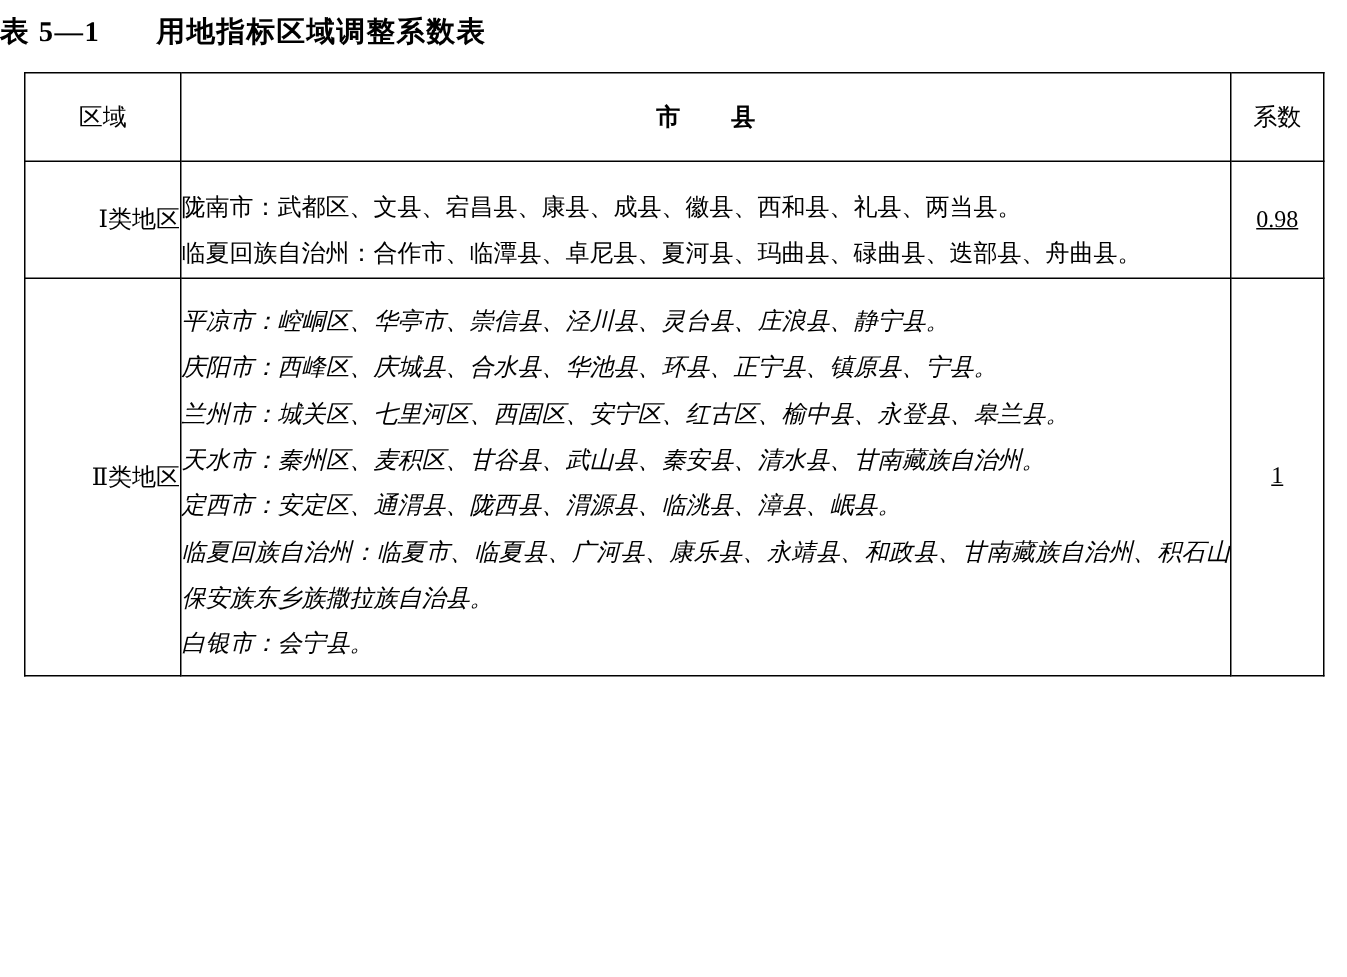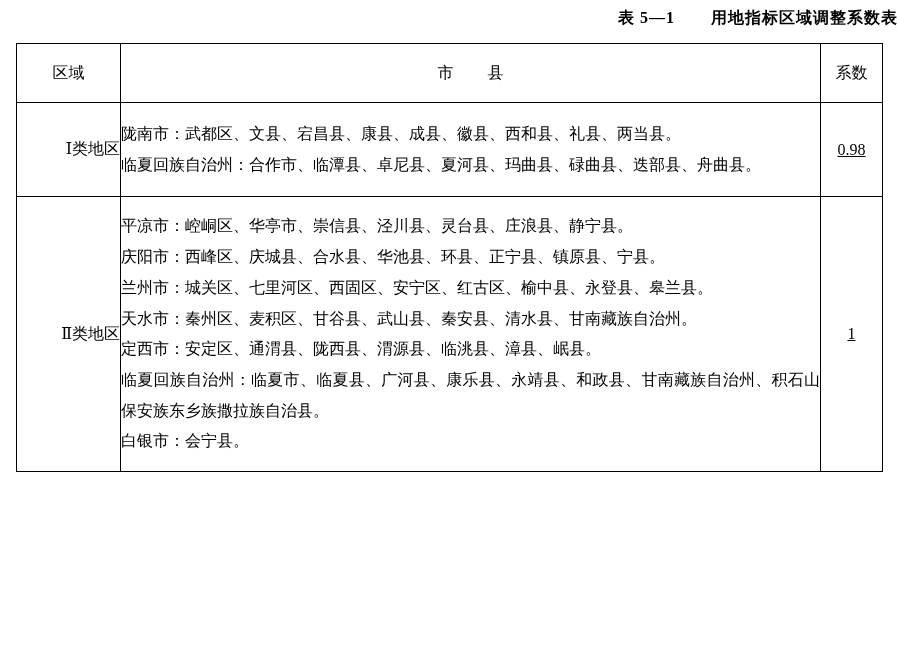--- a/index.html
+++ b/index.html
@@ -14,22 +14,22 @@
     color: #000000;
     overflow: hidden;
   }
   .page {
     position: relative;
     width: 898px;
     height: 651px;
     box-sizing: border-box;
   }
   .doc-title {
-    text-align: right;
-    font-size: 16px;
+    text-align: left;
+    font-size: 19px;
     font-weight: bold;
     letter-spacing: 1px;
     padding-top: 8px;
     padding-bottom: 14px;
     font-family: "Liberation Serif", "DejaVu Serif", serif;
   }
   .title-inner {
     display: inline-block;
   }
   .title-gap {
@@ -53,20 +53,21 @@
   .col-cities { width: 700px; }
   .col-coef   { width: 62px; }
 
   thead td {
     height: 58px;
     text-align: center;
     font-size: 17px;
   }
   .hdr-spaced {
     letter-spacing: 0;
+    font-weight: bold;
   }
   .hdr-spaced .sp {
     display: inline-block;
     width: 34px;
   }
   .region-cell {
     text-align: right;
     font-size: 17px;
     white-space: nowrap;
   }
@@ -82,22 +83,22 @@
     text-align-last: left;
     line-height: 1.92;
     font-size: 17px;
   }
   .cities-cell p {
     margin: 0;
     text-indent: 0;
     text-align: justify;
     text-justify: inter-ideograph;
   }
-  .row1 .cities-cell { padding-top: 16px; padding-bottom: 16px; }
-  .row2 .cities-cell { padding-top: 14px; padding-bottom: 14px; }
+  .row1 .cities-cell { padding-top: 16px; }
+  .row2 .cities-cell { padding-top: 14px; padding-bottom: 4px; font-style: italic; }
 </style>
 </head>
 <body>
 
 <div class="page">
 
   <div class="doc-title">
     <span class="title-inner">表 5—1</span>
     <span class="title-gap"></span>
     <span class="title-inner">用地指标区域调整系数表</span>

